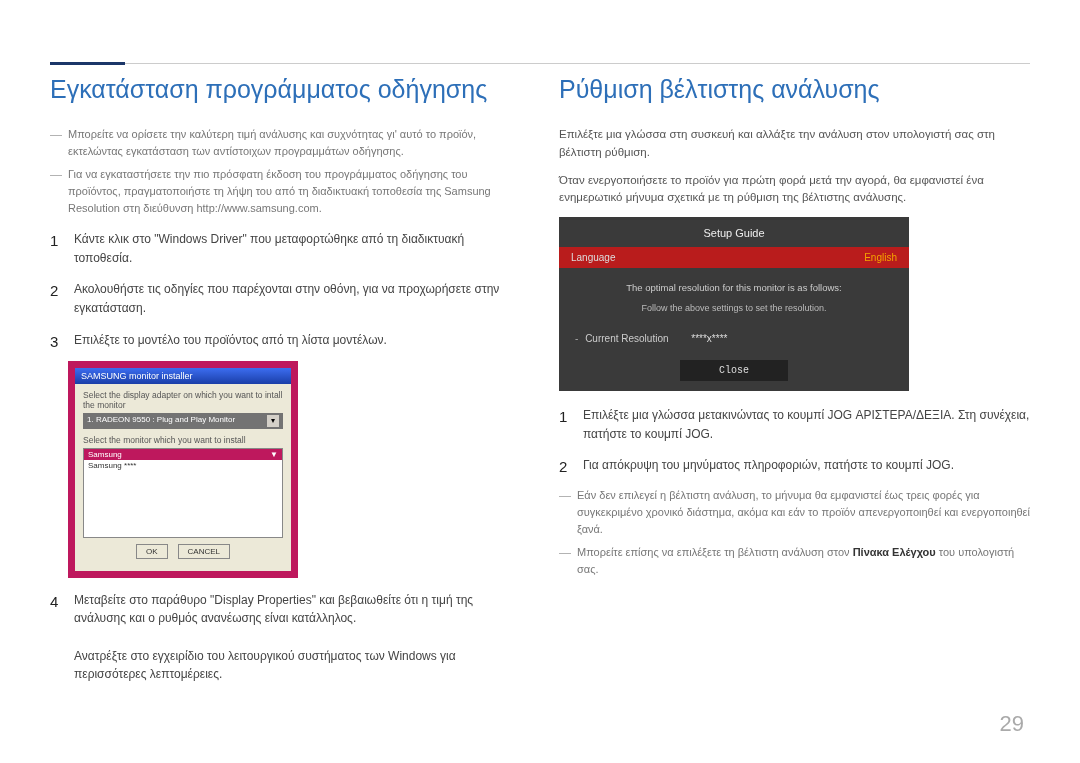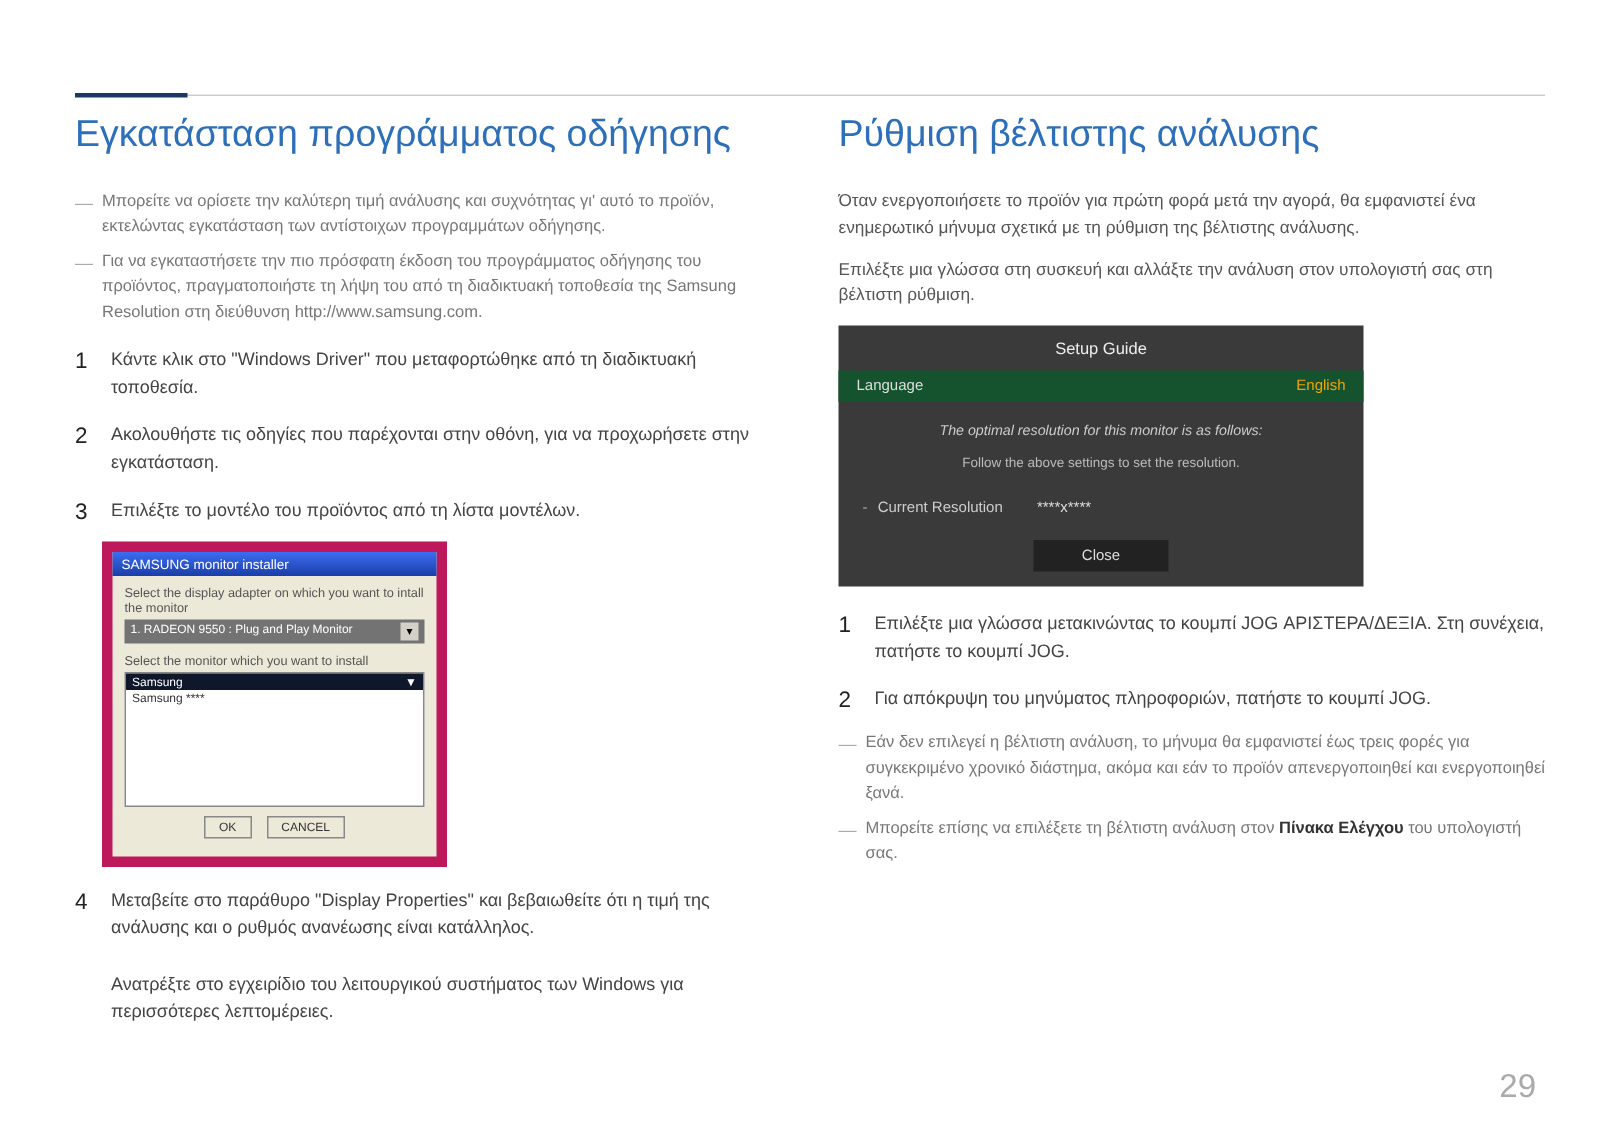--- a/index.html
+++ b/index.html
@@ -70,60 +70,60 @@
       display: flex; justify-content: space-between; align-items:flex-start;
       margin-bottom: 6px;
     }
     .installer .chev { width:12px; height:12px; background:#d4d0c8;
        color:#000; display:flex;align-items:center;justify-content:center; font-size:8px; }
     .installer .listbox {
       background:#fff; border:1px solid #888; height: 90px; font-size:8px;
     }
     .installer .listbox div { padding:1px 4px; }
     .installer .listbox .hdr {
-      background:#0f172a; color:#fff; display:flex;justify-content:space-between;
+      background:#be185d; color:#fff; display:flex;justify-content:space-between;
     }
     .installer .btnrow {
       display:flex; justify-content:center; gap:10px; padding:6px 0 8px 0;
     }
     .installer .win-btn {
       background:#ece9d8; border:1px solid #888; padding:2px 9px; font-size:8px;
     }
 
     
     .osd {
       width: 350px; margin: 8px 0 14px 0;
       background:#3a3a3a; color:#ddd; font-size:10px;
       padding-bottom:10px;
     }
     .osd .osd-title {
       text-align:center; padding:10px 0 8px 0; font-size:11px; color:#eee;
     }
     .osd .lang-row {
-      background:#14532d; display:flex; justify-content:space-between;
+      background:#b91c1c; display:flex; justify-content:space-between;
       padding:5px 12px; font-size:10px;
     }
     .osd .lang-row .val { color:#f5a300; }
     .osd .info {
-      text-align:center; padding:14px 14px 4px 14px; font-size:9.5px; color:#ccc;font-style:italic;
+      text-align:center; padding:14px 14px 4px 14px; font-size:9.5px; color:#ccc;
     }
     .osd .res {
       text-align:center; padding:16px 0 10px 0; color:#eee; font-size:10px;
     }
     .osd .follow {
       text-align:center; padding:6px 20px 12px 20px; font-size:9px; color:#bbb;
     }
     .osd .cur-row {
       padding: 8px 16px 12px 16px; font-size:10px; color:#ccc;
     }
     .osd .cur-row .dash2 { color:#aaa; margin-right:4px; }
     .osd .cur-val { margin-left: 20px; color:#ddd; }
     .osd .close-btn {
-      display:block; margin:4px auto 0 auto; width:90px; text-align:center;
-      background:#222; padding:5px 0; font-size:10px; color:#ddd;
+      display:block; margin:4px auto 0 auto; width:108px; text-align:center;
+      background:#222; padding:5px 0; font-size:10px; color:#ddd;font-family:Liberation Mono, monospace;
     }
 
     .page-no {
       position:absolute; right: 56px; bottom: 26px;
       font-size: 22px; color:#aaa; font-weight:300;
     }
     .bold { color:#333; font-weight:600; }
 
   </style>
 </head>
@@ -188,22 +188,22 @@
         <span class="txt">
           <span>Μεταβείτε στο παράθυρο "Display Properties" και βεβαιωθείτε ότι η τιμή της ανάλυσης και ο ρυθμός ανανέωσης είναι κατάλληλος.</span><br><br>
           <span>Ανατρέξτε στο εγχειρίδιο του λειτουργικού συστήματος των Windows για περισσότερες λεπτομέρειες.</span>
         </span>
       </div>
     </div>
 
     <div class="col">
       <div class="h1">Ρύθμιση βέλτιστης ανάλυσης</div>
 
+      <div class="body-p">Επιλέξτε μια γλώσσα στη συσκευή και αλλάξτε την ανάλυση στον υπολογιστή σας στη βέλτιστη ρύθμιση.</div>
       <div class="body-p">Όταν ενεργοποιήσετε το προϊόν για πρώτη φορά μετά την αγορά, θα εμφανιστεί ένα ενημερωτικό μήνυμα σχετικά με τη ρύθμιση της βέλτιστης ανάλυσης.</div>
-      <div class="body-p">Επιλέξτε μια γλώσσα στη συσκευή και αλλάξτε την ανάλυση στον υπολογιστή σας στη βέλτιστη ρύθμιση.</div>
 
       <div class="osd">
         <div class="osd-title">Setup Guide</div>
         <div class="lang-row">
           <span>Language</span>
           <span class="val">English</span>
         </div>
         <div class="info">The optimal resolution for this monitor is as follows:</div>
         <div class="follow">Follow the above settings to set the resolution.</div>
         <div class="cur-row">

